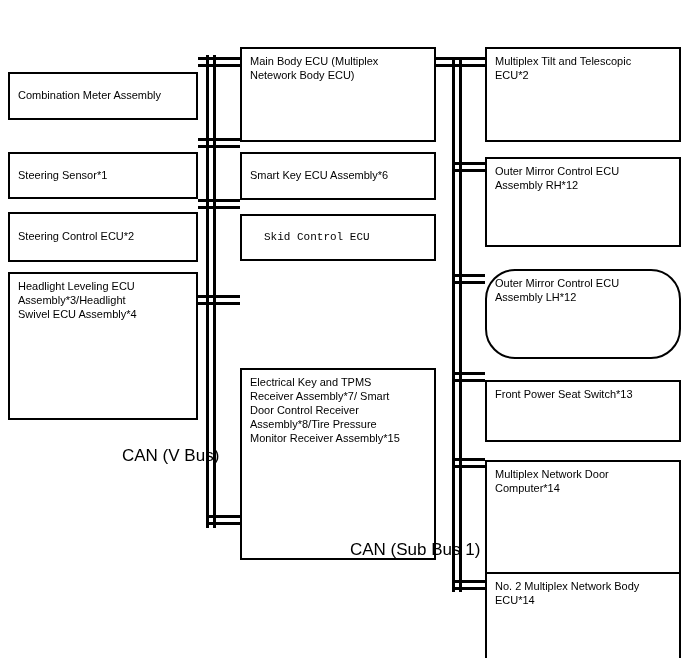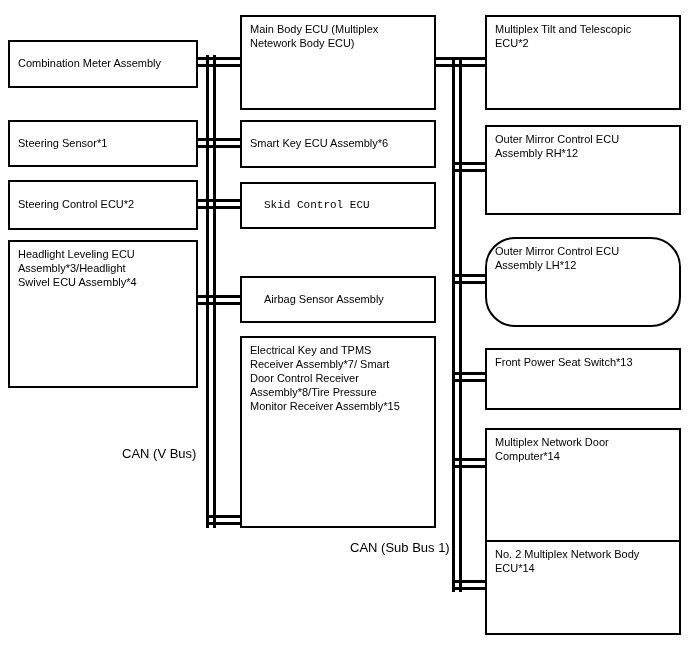--- a/index.html
+++ b/index.html
@@ -18,20 +18,21 @@
   }
   .node {
     position: absolute;
     box-sizing: border-box;
     background: #ffffff;
     border: 2px solid #000000;
     font-size: 11px;
     line-height: 1.27;
     padding: 6px 8px;
     z-index: 3;
+    margin-top: 32px;
   }
   .node.vcenter {
     display: flex;
     align-items: center;
   }
   .vbus {
     position: absolute;
     box-sizing: border-box;
     width: 10px;
     border-left: 3px solid #000000;
@@ -43,21 +44,21 @@
     position: absolute;
     box-sizing: border-box;
     height: 10px;
     border-top: 3px solid #000000;
     border-bottom: 3px solid #000000;
     background: transparent;
     z-index: 2;
   }
   .buslabel {
     position: absolute;
-    font-size: 13px;
+    font-size: 17px;
     white-space: nowrap;
     z-index: 4;
   }
 </style>
 </head>
 <body>
 
 <div id="canvas">
 
   <div class="vbus" style="left:206px; top:55px; height:473px;"></div>
@@ -77,21 +78,20 @@
   <div class="hbus" style="left:452px; top:580px; width:33px;"></div>
 
   <div class="node vcenter" style="left:8px; top:40px; width:190px; height:48px;">Combination Meter Assembly</div>
   <div class="node vcenter" style="left:8px; top:120px; width:190px; height:47px;">Steering Sensor*1</div>
   <div class="node vcenter" style="left:8px; top:180px; width:190px; height:50px;">Steering Control ECU*2</div>
   <div class="node" style="left:8px; top:240px; width:190px; height:148px; padding-right:44px; ">Headlight Leveling ECU Assembly*3/Headlight Swivel ECU Assembly*4</div>
 
   <div class="node" style="left:240px; top:15px; width:196px; height:95px; padding-right:50px;">Main Body ECU (Multiplex Netework Body ECU)</div>
   <div class="node vcenter" style="left:240px; top:120px; width:196px; height:48px;">Smart Key ECU Assembly*6</div>
   <div class="node vcenter" style="left:240px; top:182px; width:196px; height:47px; padding-left:22px;font-family:Liberation Mono, monospace;">Skid Control ECU</div>
-  <div class="node vcenter" style="left:240px; top:276px; width:196px; height:47px; padding-left:22px;">Airbag Sensor Assembly</div>
   <div class="node" style="left:240px; top:336px; width:196px; height:192px; padding-right:32px;">Electrical Key and TPMS Receiver Assembly*7/ Smart Door Control Receiver Assembly*8/Tire Pressure Monitor Receiver Assembly*15</div>
 
   <div class="node" style="left:485px; top:15px; width:196px; height:95px; padding-right:36px;">Multiplex Tilt and Telescopic ECU*2</div>
   <div class="node" style="left:485px; top:125px; width:196px; height:90px; padding-right:36px;">Outer Mirror Control ECU Assembly RH*12</div>
   <div class="node" style="left:485px; top:237px; width:196px; height:90px; padding-right:36px;border-radius:30px;">Outer Mirror Control ECU Assembly LH*12</div>
   <div class="node" style="left:485px; top:348px; width:196px; height:62px;">Front Power Seat Switch*13</div>
   <div class="node" style="left:485px; top:428px; width:196px; height:122px; padding-right:36px;">Multiplex Network Door Computer*14</div>
   <div class="node" style="left:485px; top:540px; width:196px; height:95px; padding-right:36px;">No. 2 Multiplex Network Body ECU*14</div>
 
   <div class="buslabel" style="left:122px; top:446px;">CAN (V Bus)</div>

